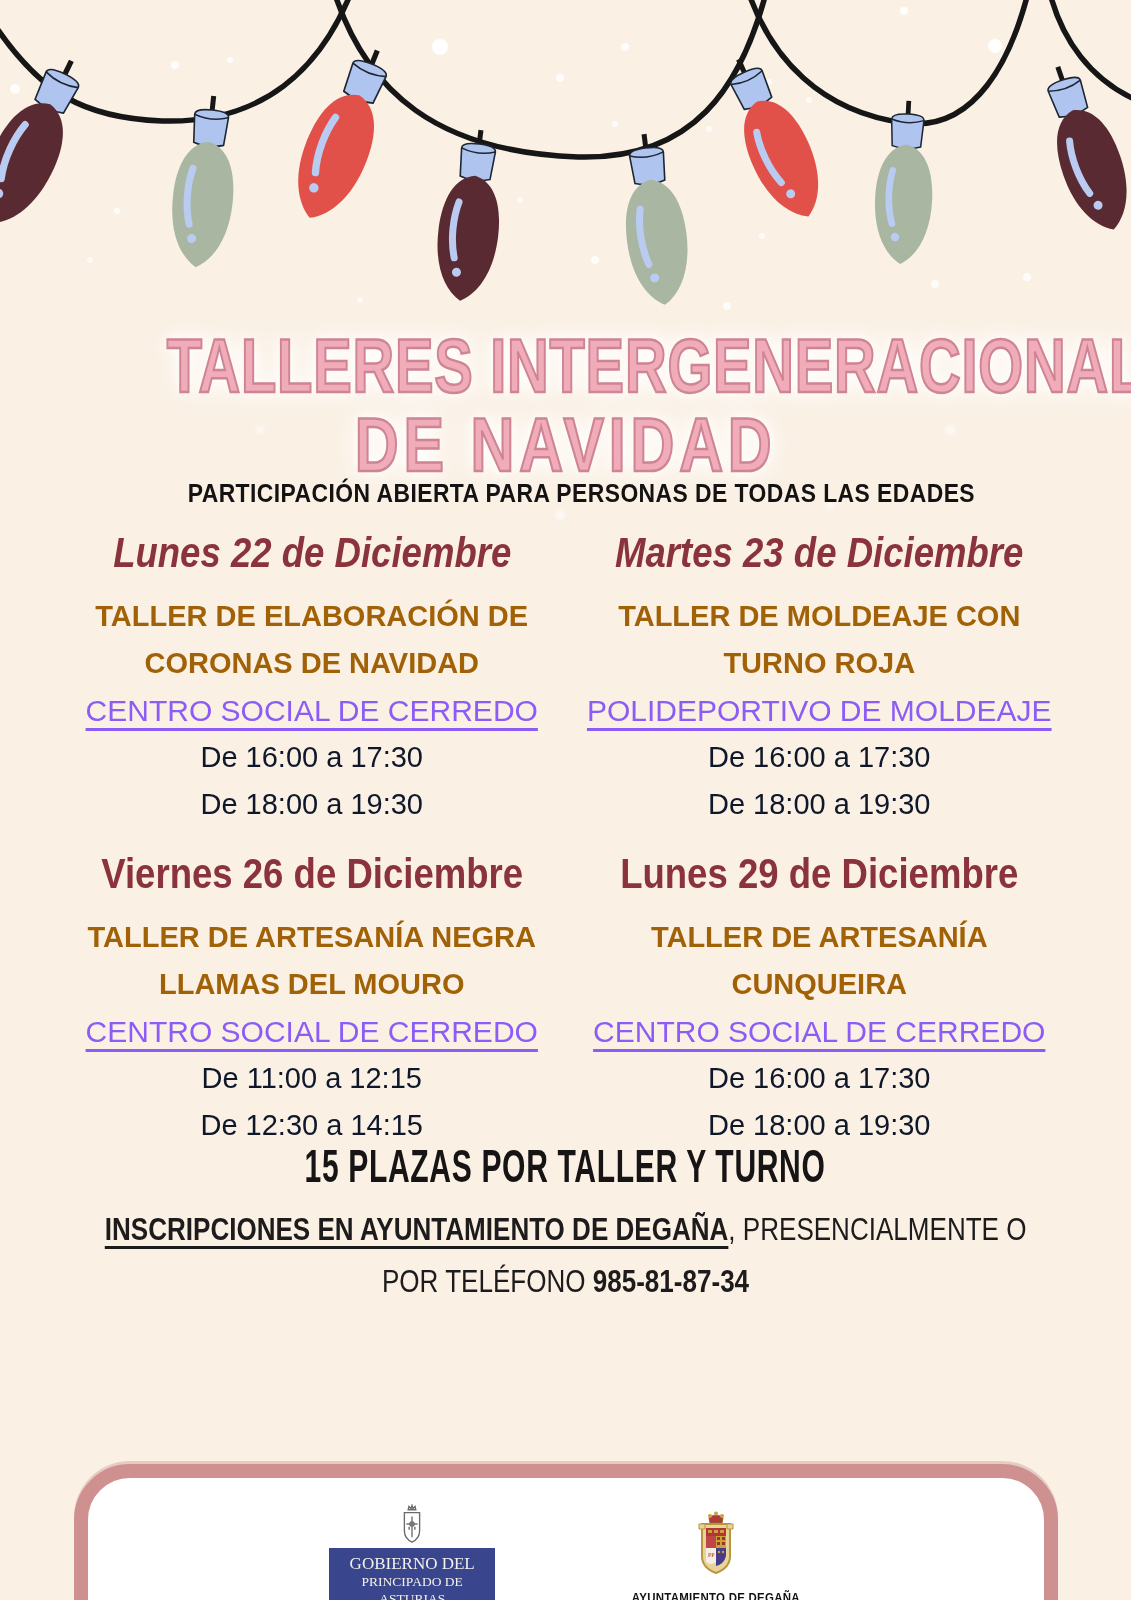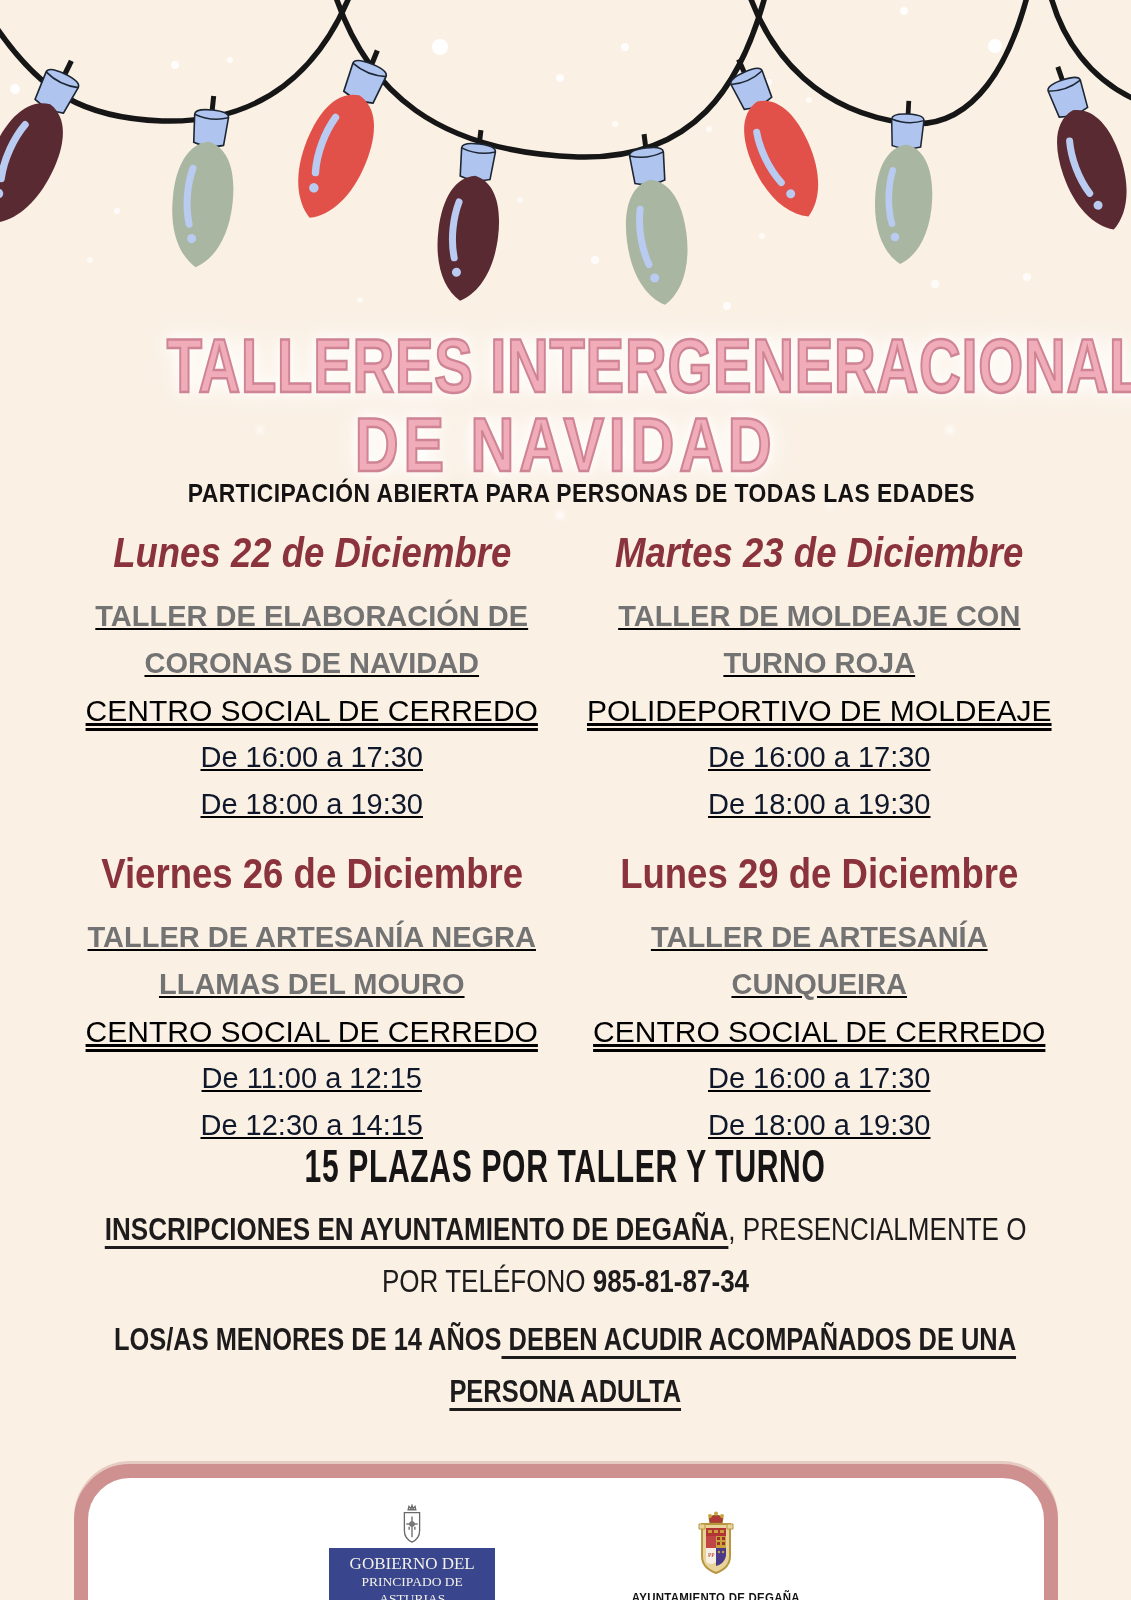--- a/index.html
+++ b/index.html
@@ -12,28 +12,28 @@
       color:#f0acb9;-webkit-text-stroke:2.5px #cf8494;letter-spacing:1px;
       text-shadow:0 0 12px #ffffff,0 0 26px rgba(255,255,255,.95),0 0 40px rgba(255,255,255,.8);}
   .title-l1{transform:scaleX(.76);}
   .title-l2{transform:scaleX(.80);letter-spacing:6px;}
 
   .subtitle{position:absolute;top:478px;left:16px;width:100%;text-align:center;}
   .subtitle span{display:inline-block;white-space:nowrap;font-weight:bold;font-size:26px;
       color:#141213;transform:scaleX(.88);letter-spacing:.5px;}
 
   .sections{position:absolute;top:528px;left:0;right:0;padding:0 58px;
-      display:grid;grid-template-columns:1fr 1fr;row-gap:14px;text-decoration:underline;}
+      display:grid;grid-template-columns:1fr 1fr;row-gap:14px;}
   .section{text-align:center;}
   .date{display:inline-block;white-space:nowrap;font-weight:bold;font-style:italic;
       font-size:43px;line-height:48px;color:#8a333d;transform:scaleX(.85);margin-bottom:10px;}
   .section.upright .date{font-style:normal;}
-  .sline{display:block;line-height:33px;margin:14px 0;color:#737373;}
+  .sline{display:block;line-height:33px;margin:14px 0;color:#a16207;}
   .wtitle{font-weight:bold;font-size:29px;}
-  .venue{font-size:30px;color:#000000;text-decoration:underline;
+  .venue{font-size:30px;color:#8b5cf6;text-decoration:underline;
       text-decoration-thickness:2.5px;text-underline-offset:7px;}
   .time{font-size:29px;color:#0f172a;}
 
   .capacity{position:absolute;top:1138px;left:0;width:100%;text-align:center;}
   .capacity span{display:inline-block;white-space:nowrap;font-weight:bold;font-size:47px;
       color:#161415;transform:scaleX(.64);letter-spacing:1px;}
 
   .inscriptions,.minors{position:absolute;left:0;width:100%;text-align:center;}
   .inscriptions{top:1212px;}
   .minors{top:1322px;}
@@ -224,24 +224,20 @@
 
   <div class="capacity">
     <span>15 PLAZAS POR TALLER Y TURNO</span>
   </div>
 
   <div class="inscriptions">
     <span class="iline"><span class="w"><span class="b ul">INSCRIPCIONES EN AYUNTAMIENTO DE DEGAÑA</span><span>, PRESENCIALMENTE O</span></span></span>
     <span class="iline"><span class="w"><span>POR TELÉFONO </span><span class="b">985-81-87-34</span></span></span>
   </div>
 
-  <div class="minors">
-    <span class="iline"><span class="w"><span>LOS/AS MENORES DE 14 AÑOS</span><span class="ul"> DEBEN ACUDIR ACOMPAÑADOS DE UNA</span></span></span>
-    <span class="iline"><span class="w"><span class="ul">PERSONA ADULTA</span></span></span>
-  </div>
 
   <div class="footer-card">
 
     <div class="asturias">
       <svg width="26" height="40" viewBox="0 0 26 42">
         <g fill="none" stroke="#6a6a6a" stroke-width="1.4">
           <path d="M9 6 L9.8 2.5 L12 5 L13 1.5 L14 5 L16.2 2.5 L17 6 Z"></path>
           <path d="M5 9 H21 V28 Q21 36 13 40 Q5 36 5 28 Z"></path>
           <path d="M13 13 V35"></path>
           <path d="M7 21 H19"></path>

